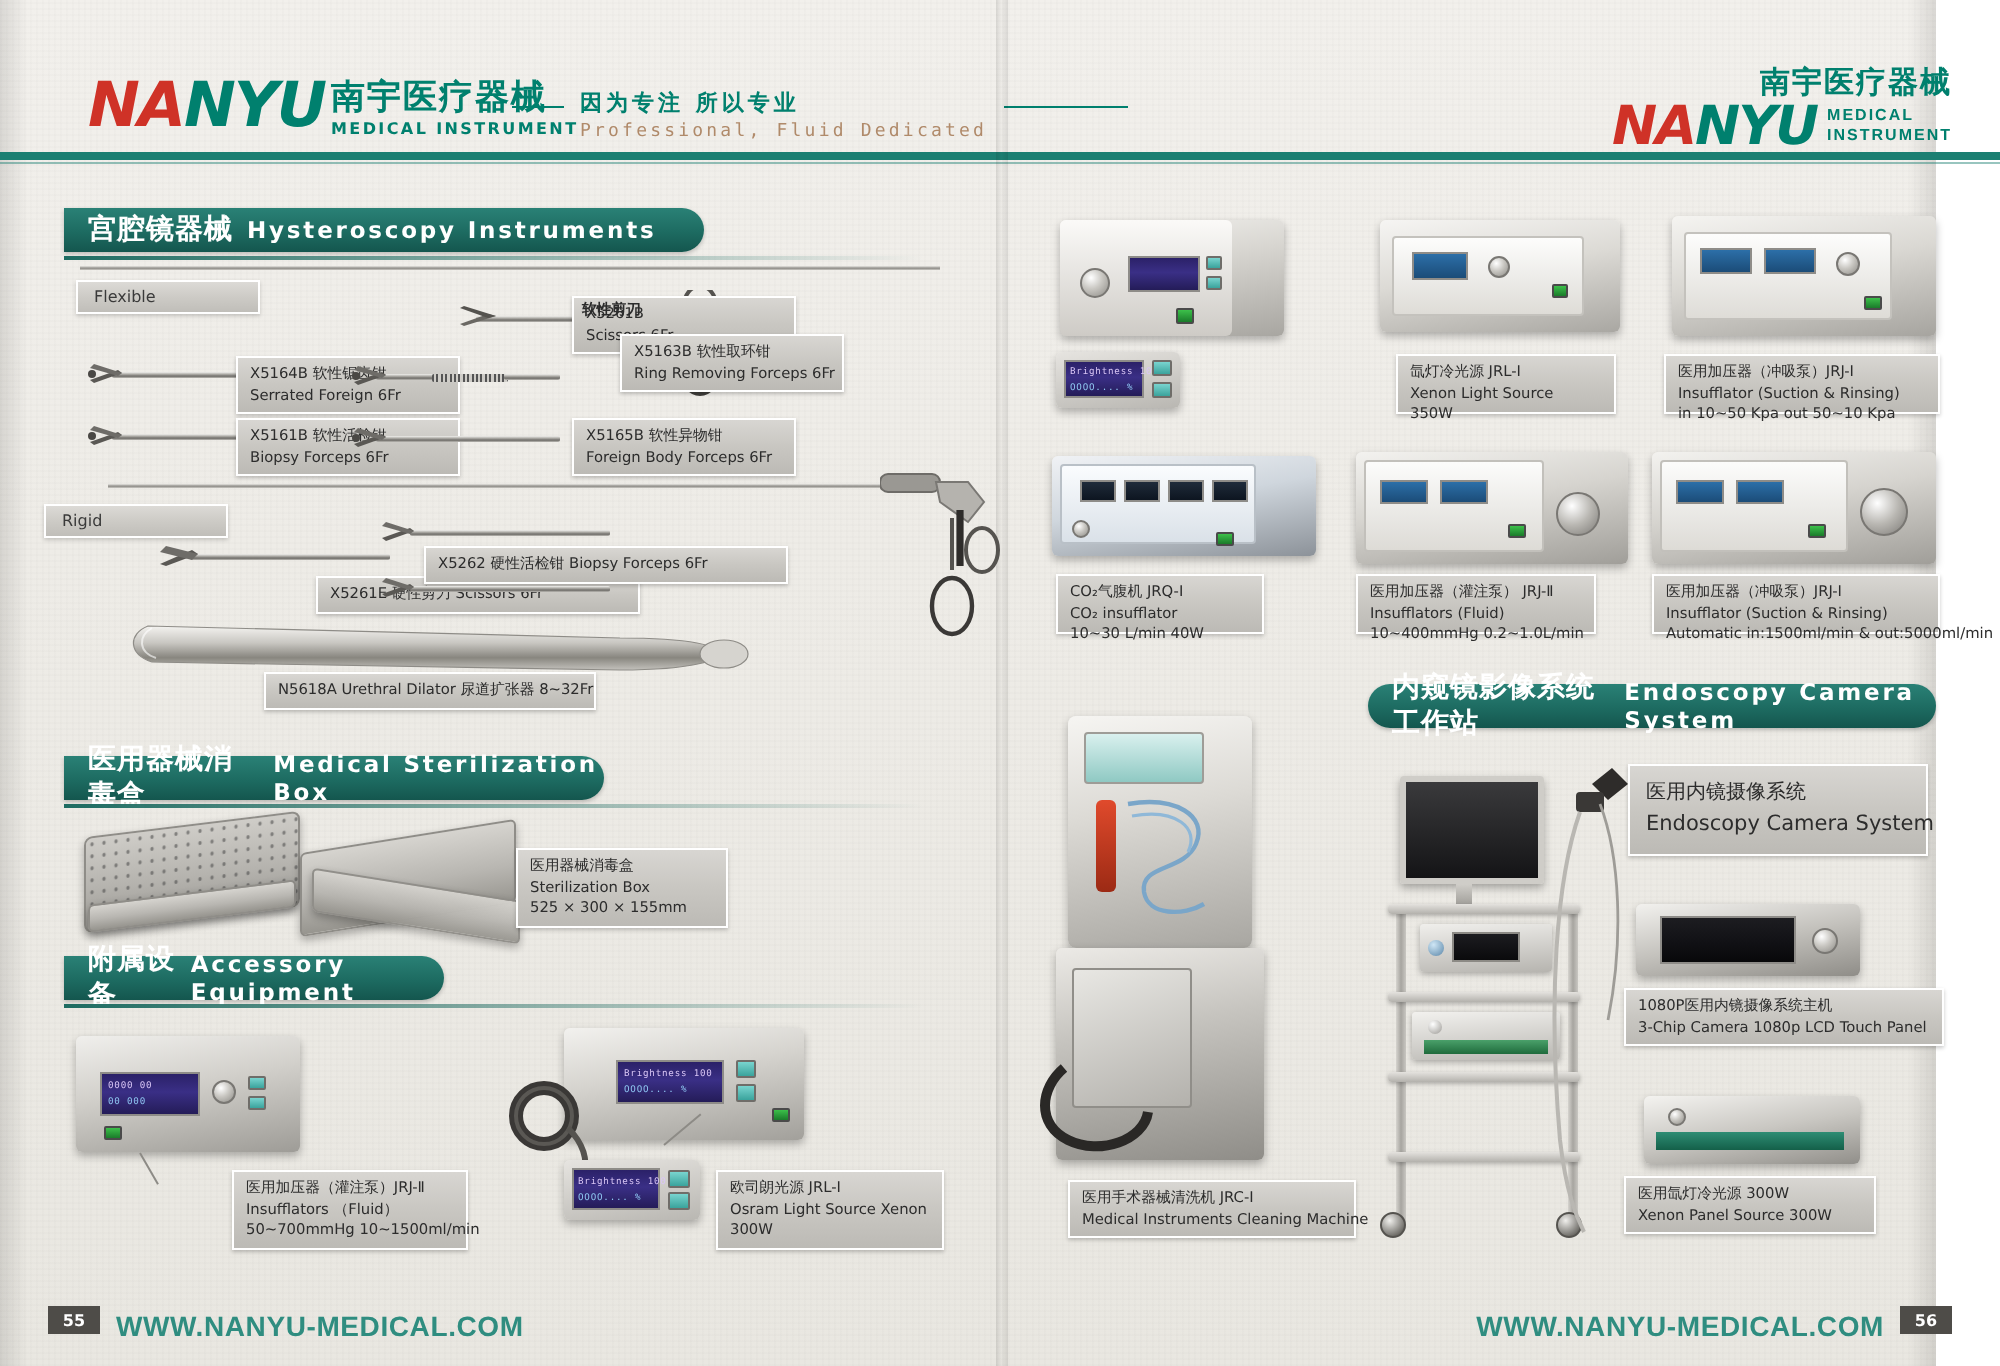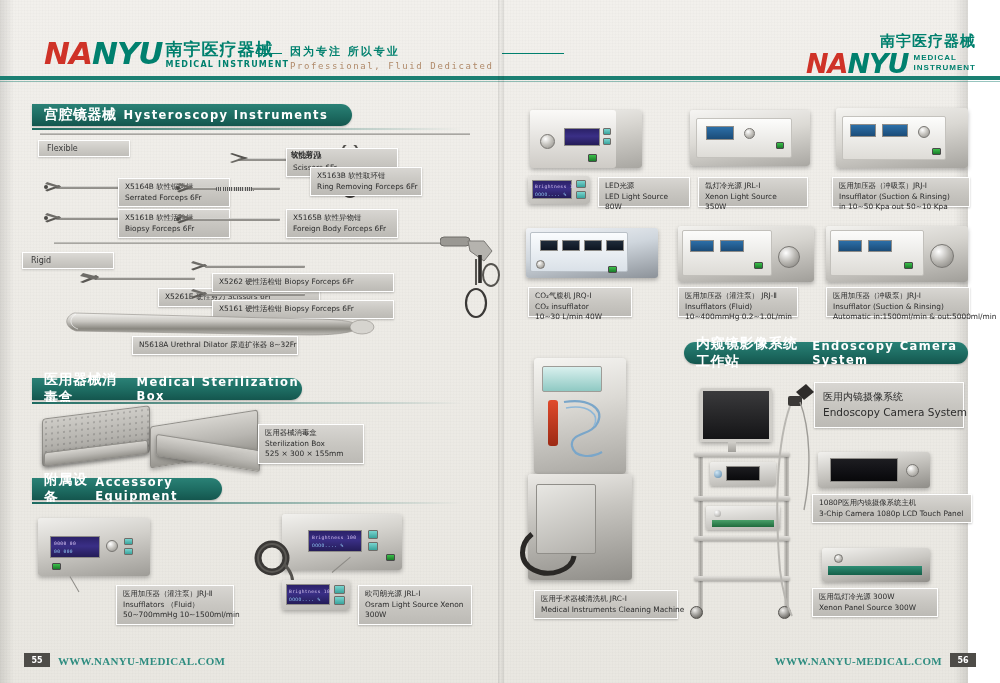--- a/index.html
+++ b/index.html
@@ -183,22 +183,22 @@
   
   .footer-bar { position: absolute; bottom: 0; left: 0; width: 1000px; height: 38px; }
   .pagenum {
     position: absolute; width: 26px; height: 14px;
     background: #4e4c48; color: #ffffff;
     font-family: "DejaVu Sans", sans-serif; font-size: 8px; font-weight: 700;
     display: flex; align-items: center; justify-content: center;
   }
   .weburl {
     position: absolute;
-    font-family: Liberation Serif, serif; font-weight: 700;
-    font-size: 11px; color: #2f8d80; letter-spacing: 0.3px;
+    font-family: Liberation Sans, sans-serif; font-weight: 700;
+    font-size: 14px; color: #2f8d80; letter-spacing: 0.3px;
   }
   .tray-perf {
     position: absolute; border-radius: 4px;
     background:
       radial-gradient(circle, rgba(70,70,70,0.55) 0.8px, rgba(0,0,0,0) 1px) 0 0/6px 6px,
       linear-gradient(180deg, #cfcdc8 0%, #b5b3ae 55%, #9a9893 100%);
     border: 1px solid #8f8d88;
     box-shadow: 0 2px 4px rgba(0,0,0,0.3);
   }
   .tray-plain {
@@ -307,21 +307,21 @@
   <div>
     <div class="shaft" style="left:56px; top:186px; width:84px;"></div>
     <svg style="position:absolute; left:42px; top:179px;" width="20" height="16">
       <path d="M3 11 L17 6 L19 7.5 L5 12.5 Z" fill="#5a5854"></path>
       <path d="M3 5 L17 9 L19 7.5 L5 3 Z" fill="#6e6c68"></path>
       <circle cx="4" cy="8" r="2" fill="#4a4845"></circle>
     </svg>
   </div>
   <div class="cap" style="left:118px; top:178px; width:112px;">
     <div class="cn"><span>X5164B</span> <span>软性锯齿钳</span></div>
-    <div class="en">Serrated Forceps 6Fr</div>
+    <div class="en">Serrated Foreign 6Fr</div>
   </div>
 
   <div>
     <div class="shaft" style="left:188px; top:187px; width:30px;"></div>
     <div class="ribbed" style="left:216px; top:187px; width:38px;"></div>
     <div class="shaft" style="left:252px; top:187px; width:28px;"></div>
     <svg style="position:absolute; left:174px; top:180px;" width="20" height="16">
       <path d="M3 11 L17 6 L19 7.5 L5 12.5 Z" fill="#5a5854"></path>
       <path d="M3 5 L17 9 L19 7.5 L5 3 Z" fill="#6e6c68"></path>
       <circle cx="4" cy="8" r="2" fill="#4a4845"></circle>
@@ -393,23 +393,20 @@
   <div class="cap" style="left:212px; top:273px; width:182px;">
     <div class="cn">X5262 硬性活检钳 Biopsy Forceps 6Fr</div>
   </div>
 
   <div>
     <div class="shaft" style="left:205px; top:293px; width:100px;"></div>
     <svg style="position:absolute; left:188px; top:286px;" width="20" height="16">
       <path d="M3 11 L17 6 L19 7.5 L5 12.5 Z" fill="#5a5854"></path>
       <path d="M3 5 L17 9 L19 7.5 L5 3 Z" fill="#6e6c68"></path>
     </svg>
-  </div>
-  <div class="cap" style="left:212px; top:300px; width:182px;">
-    <div class="cn">X5161 硬性活检钳 Biopsy Forceps 6Fr</div>
   </div>
 
   <svg style="position:absolute; left:60px; top:305px;" width="340" height="42">
     <defs>
       <linearGradient id="dilGrad" x1="0" y1="0" x2="0" y2="1">
         <stop offset="0%" stop-color="#f4f3f0"></stop>
         <stop offset="38%" stop-color="#c9c7c2"></stop>
         <stop offset="72%" stop-color="#88867f"></stop>
         <stop offset="100%" stop-color="#c3c1bc"></stop>
       </linearGradient>
@@ -511,25 +508,20 @@
 
   <div class="device" style="left:528px; top:176px; width:62px; height:28px;">
     <div class="dev-body" style="background:linear-gradient(170deg,#e6e4e0,#b9b7b2);"></div>
     <div class="screen" style="left:4px; top:4px; width:40px; height:19px;">
       <div class="led-txt" style="left:2px; top:3px;">Brightness 100</div>
       <div class="led-txt" style="left:2px; top:11px; color:#8fc6f2;">OOOO....  %</div>
     </div>
     <div class="btn-sq" style="left:48px; top:4px; width:10px; height:8px;"></div>
     <div class="btn-sq" style="left:48px; top:15px; width:10px; height:8px;"></div>
   </div>
-  <div class="cap" style="left:598px; top:177px; width:92px; height:30px;">
-    <div class="cn">LED光源</div>
-    <div class="en">LED Light Source</div>
-    <div class="en">80W</div>
-  </div>
 
   <div class="device" style="left:690px; top:110px; width:120px; height:56px;">
     <div class="dev-body" style="background:linear-gradient(170deg,#f6f5f3 0%,#dcdad5 45%,#a9a7a2 100%);"></div>
     <div class="dev-face" style="left:6px; top:8px; width:96px; height:40px; background:linear-gradient(180deg,#fdfdfc,#dedcd7); border:1px solid #c4c2bd;"></div>
     <div class="screen" style="left:16px; top:16px; width:28px; height:14px; background:linear-gradient(180deg,#2c6fa8,#1b4c78);"></div>
     <div class="knob" style="left:54px; top:18px; width:11px; height:11px;"></div>
     <div class="btn-green" style="left:86px; top:32px; width:8px; height:7px;"></div>
   </div>
   <div class="cap" style="left:698px; top:177px; width:110px; height:30px;">
     <div class="cn">氙灯冷光源 JRL-Ⅰ</div>

